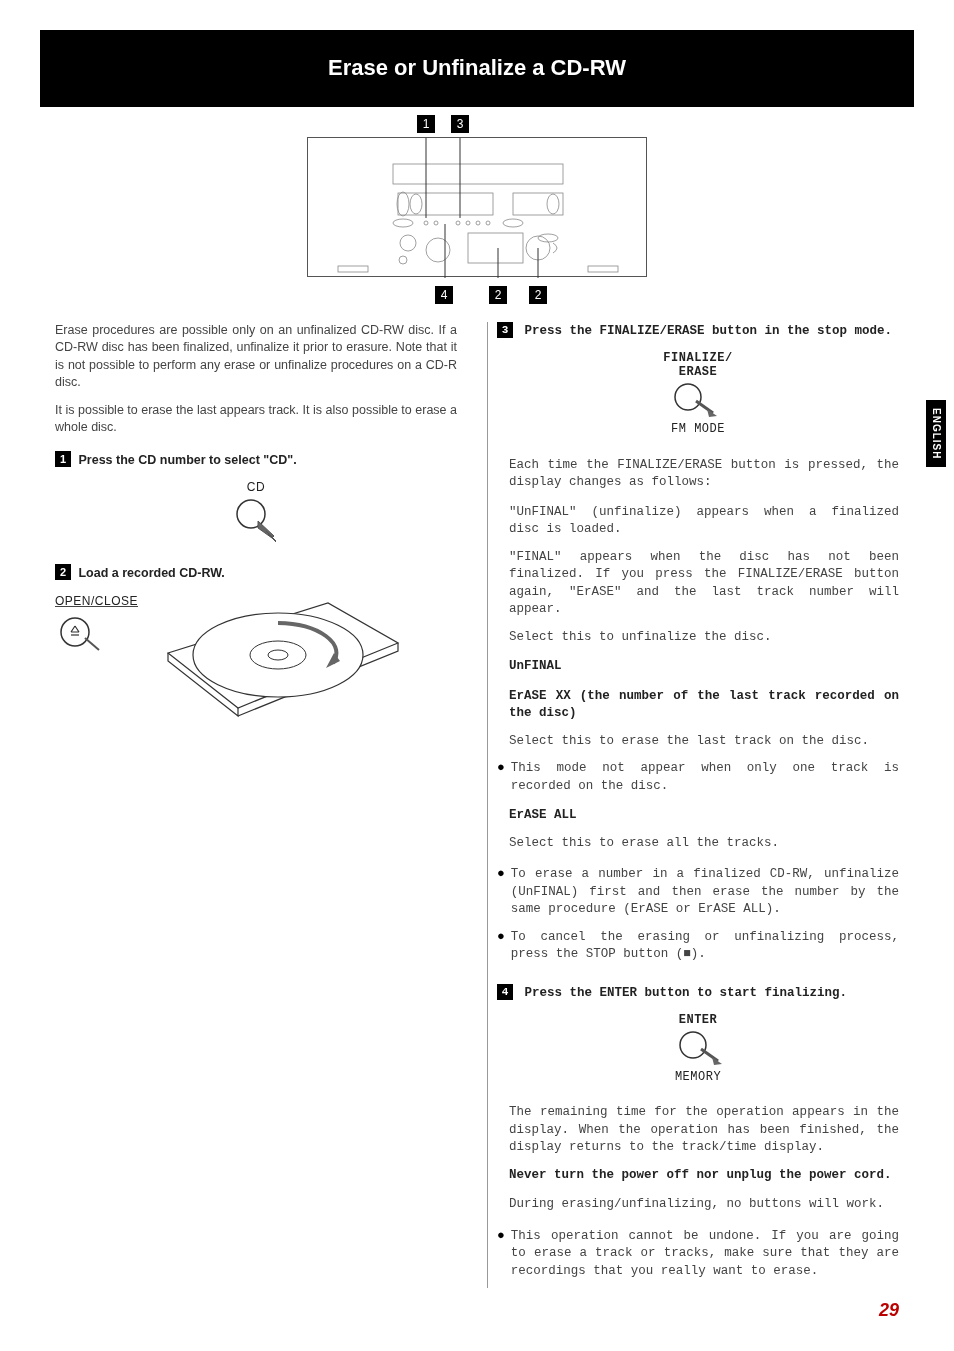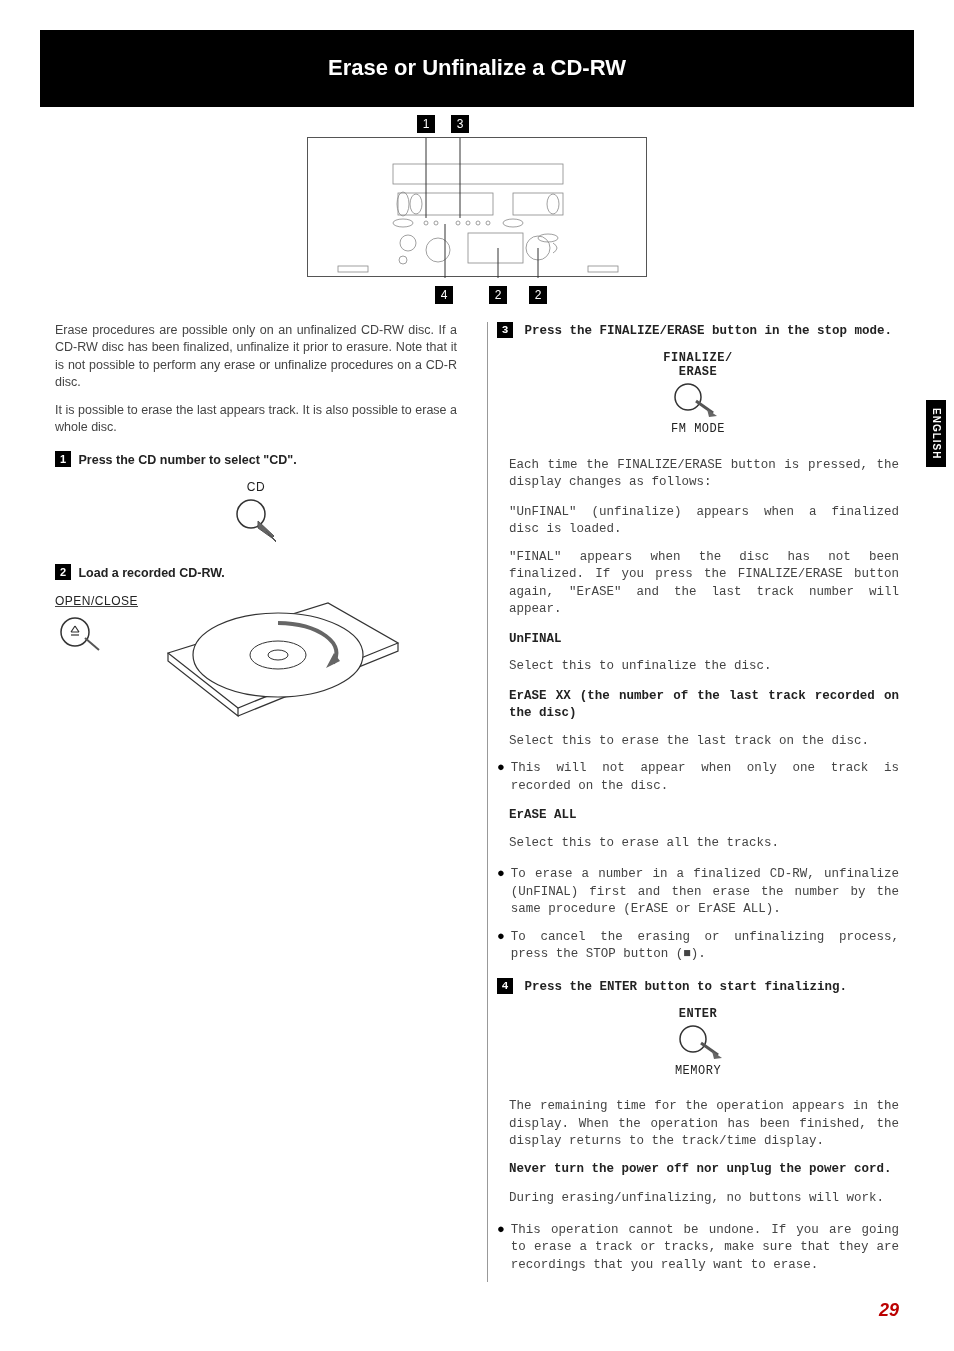--- a/index.html
+++ b/index.html
@@ -186,43 +186,43 @@
           <path d="M 44 28 L 54 35 L 46 36 Z" fill="#666"></path>
         </svg>
         <div class="btn-label">FM MODE</div>
       </div>
     </div>
 
     <p class="indent">Each time the FINALIZE/ERASE button is pressed, the display changes as follows:</p>
     <p class="indent" style="margin-top:12px;">"UnFINAL" (unfinalize) appears when a finalized disc is loaded.</p>
     <p class="indent">"FINAL" appears when the disc has not been finalized. If you press the FINALIZE/ERASE button again, "ErASE" and the last track number will appear.</p>
 
+    <p class="indent">Select this to unfinalize the disc.</p>
     <p class="indent subhead" style="margin-top:12px;">UnFINAL</p>
-    <p class="indent">Select this to unfinalize the disc.</p>
 
     <p class="indent subhead" style="margin-top:12px;">ErASE XX (the number of the last track recorded on the disc)</p>
     <p class="indent">Select this to erase the last track on the disc.</p>
     <div class="bullet">
         <span class="bullet-dot">●</span>
-        <span>This will not appear when only one track is recorded on the disc.</span>
+        <span>This mode not appear when only one track is recorded on the disc.</span>
       </div>
 
     <p class="indent subhead" style="margin-top:12px;">ErASE ALL</p>
     <p class="indent">Select this to erase all the tracks.</p>
 
     <div class="bullet" style="margin-top:14px;">
         <span class="bullet-dot">●</span>
         <span>To erase a number in a finalized CD-RW, unfinalize (UnFINAL) first and then erase the number by the same procedure (ErASE or ErASE ALL).</span>
       </div>
     <div class="bullet" style="margin-top:10px;">
         <span class="bullet-dot">●</span>
         <span>To cancel the erasing or unfinalizing process, press the STOP button (■).</span>
       </div>
 
-    <p style="margin-top:14px;">
+    <p style="margin-top:20px;">
       <span class="step-mark">4</span>
       <span class="step-title">Press the ENTER button to start finalizing.</span>
     </p>
     <div class="illus">
       <div class="btn-illus">
         <div class="btn-label" style="font-weight:bold;">ENTER</div>
         <svg width="60" height="40">
           <circle cx="25" cy="16" r="13" fill="none" stroke="#333" stroke-width="1.5"></circle>
           <path d="M 33 20 L 50 32" stroke="#555" stroke-width="3"></path>
           <path d="M 44 28 L 54 35 L 46 36 Z" fill="#666"></path>

